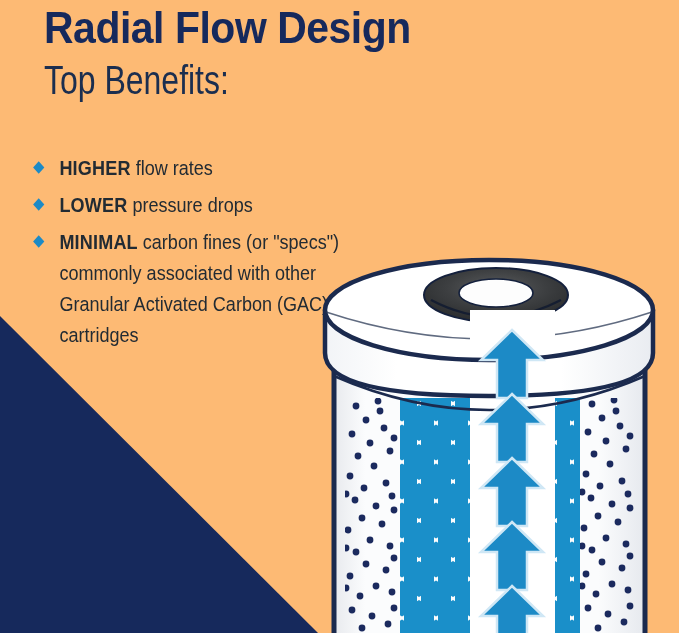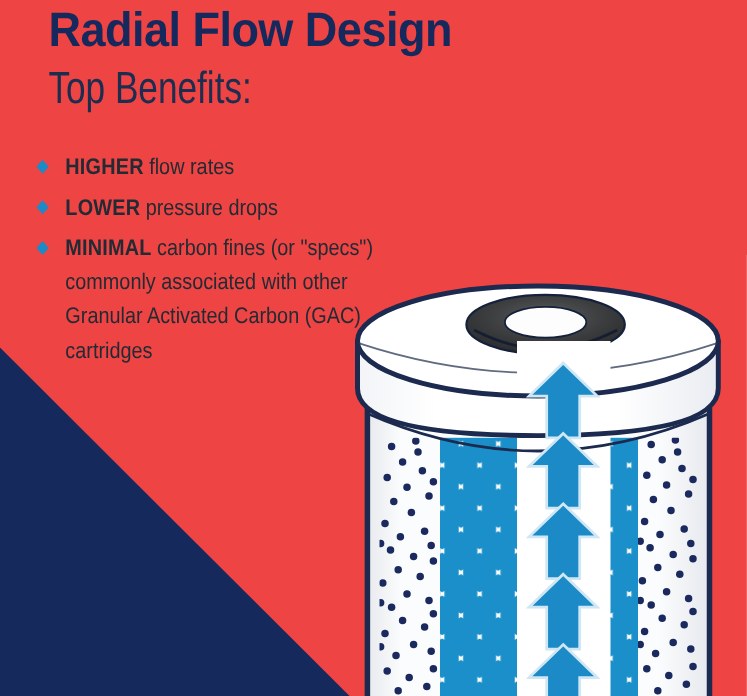--- a/index.html
+++ b/index.html
@@ -3,21 +3,21 @@
 <meta charset="utf-8">
 <style>
   html,body{margin:0;padding:0;}
   body{
     width:679px;height:633px;
     background:#ffffff;
     font-family:"Liberation Sans", sans-serif;
     overflow:hidden;
     position:relative;
   }
-  #stage{position:absolute;inset:0;width:679px;height:633px;overflow:hidden;background:#ef4444;}
+  #stage{position:absolute;inset:0;width:679px;height:633px;overflow:hidden;background:#fdba74;}
 
   
   .corner-wedge{
     position:absolute;left:0;top:316px;width:318px;height:317px;
     pointer-events:none;
   }
 
   
   .headline{
     position:absolute;left:44px;top:6px;
@@ -31,21 +31,21 @@
   .subhead{
     position:absolute;left:44px;top:60px;
     font-size:41px;line-height:1.02;
     font-weight:normal;
     color:#1b2e4f;
     transform:scaleX(.78);transform-origin:left top;
     white-space:nowrap;
   }
 
   .bullets{
-    position:absolute;left:33px;top:136px;width:370px;
+    position:absolute;left:33px;top:152px;width:370px;
     margin:0;padding:0;list-style:none;
   }
   .bullet{
     position:relative;
     padding-left:30px;
     margin-bottom:6px;
     font-size:20.5px;
     line-height:31px;
     color:#222b33;
     transform:scaleX(.88);transform-origin:left top;

